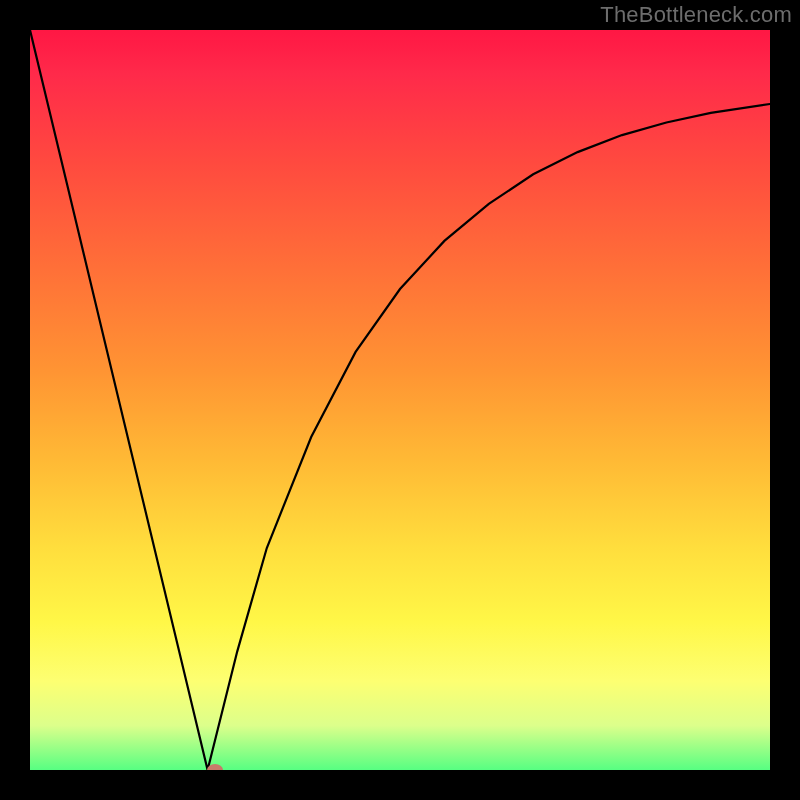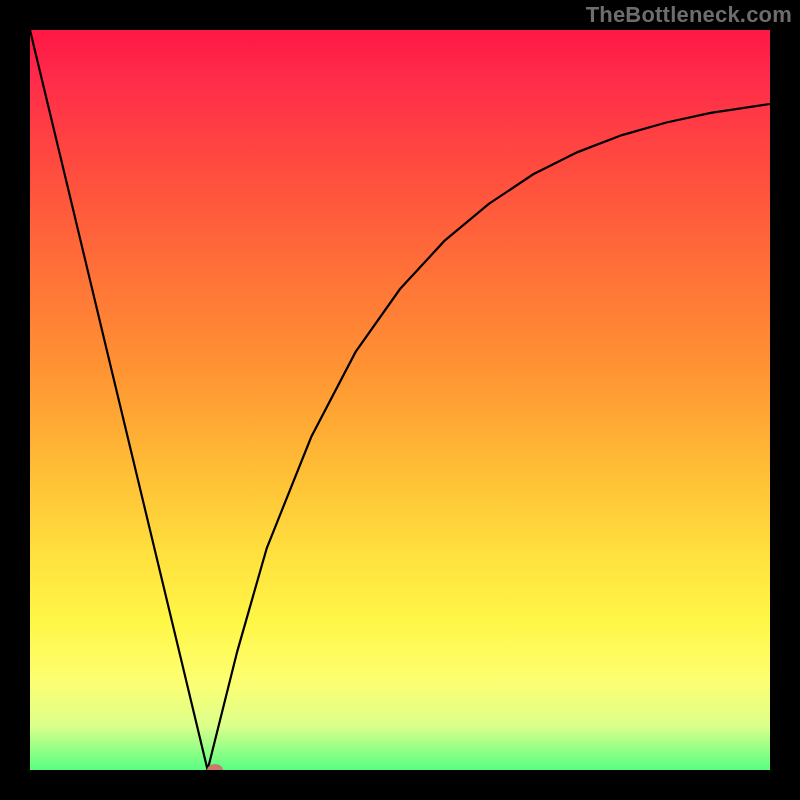--- a/index.html
+++ b/index.html
@@ -16,21 +16,21 @@
     width: 800px;
     height: 800px;
     background: #000;
   }
   .watermark {
     position: absolute;
     top: 2px;
     right: 8px;
     color: #6d6d6d;
     font-size: 22px;
-    font-weight: 700;
+    font-weight: 400;
     letter-spacing: 0.2px;
     z-index: 10;
   }
   .plot-area {
     position: absolute;
     left: 30px;
     top: 30px;
     width: 740px;
     height: 740px;
     overflow: hidden;

